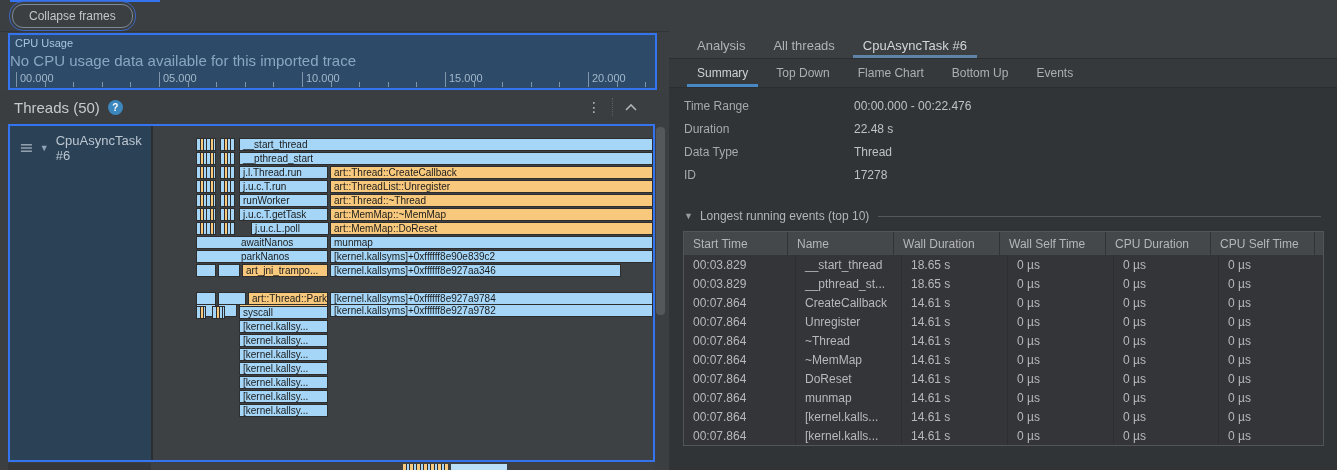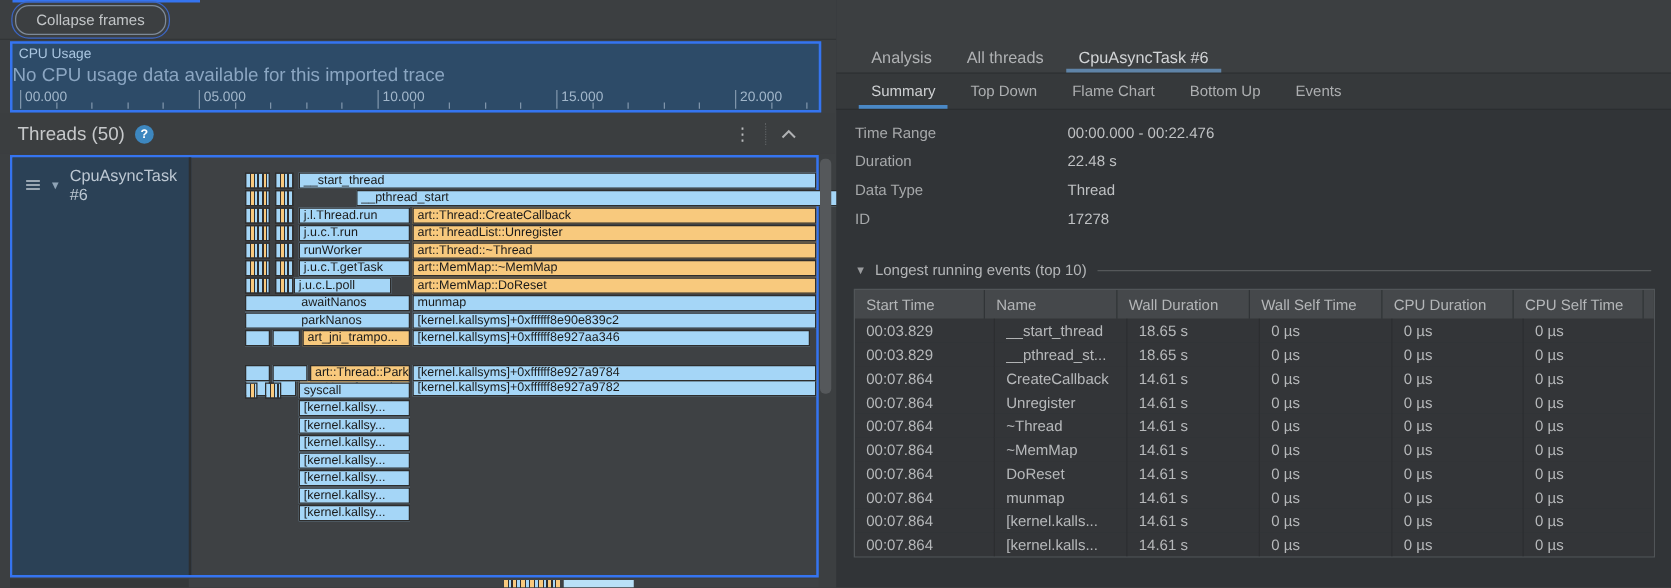--- a/index.html
+++ b/index.html
@@ -214,21 +214,21 @@
   </div>
   <div id="flame-area">
       <div class="flame-row" style="top: 12px;">
         <div class="stripe-block" style="left: 41px; width: 20px;"></div>
         <div class="stripe-block" style="left: 65px; width: 15px;"></div>
         <div class="flame-seg blue" style="left: 84px; width: 414px;">__start_thread</div>
       </div>
       <div class="flame-row" style="top: 26px;">
         <div class="stripe-block" style="left: 41px; width: 20px;"></div>
         <div class="stripe-block" style="left: 65px; width: 15px;"></div>
-        <div class="flame-seg blue" style="left: 84px; width: 414px; margin-left: 46px;">__pthread_start</div>
+        <div class="flame-seg blue" style="left: 84px; width: 414px;">__pthread_start</div>
       </div>
       <div class="flame-row" style="top: 40px;">
         <div class="stripe-block" style="left: 41px; width: 20px;"></div>
         <div class="stripe-block" style="left: 65px; width: 15px;"></div>
         <div class="flame-seg blue" style="left: 84px; width: 89px;">j.l.Thread.run</div>
         <div class="flame-seg orange" style="left: 175px; width: 323px;">art::Thread::CreateCallback</div>
       </div>
       <div class="flame-row" style="top: 54px;">
         <div class="stripe-block" style="left: 41px; width: 20px;"></div>
         <div class="stripe-block" style="left: 65px; width: 15px;"></div>
@@ -243,36 +243,36 @@
       </div>
       <div class="flame-row" style="top: 82px;">
         <div class="stripe-block" style="left: 41px; width: 20px;"></div>
         <div class="stripe-block" style="left: 65px; width: 15px;"></div>
         <div class="flame-seg blue" style="left: 84px; width: 89px;">j.u.c.T.getTask</div>
         <div class="flame-seg orange" style="left: 175px; width: 323px;">art::MemMap::~MemMap</div>
       </div>
       <div class="flame-row" style="top: 96px;">
         <div class="stripe-block" style="left: 41px; width: 20px;"></div>
         <div class="stripe-block" style="left: 65px; width: 15px;"></div>
-        <div class="flame-seg blue" style="left: 80px; width: 78px;">j.u.c.L.poll</div>
+        <div class="flame-seg blue" style="left: 96px; width: 78px;">j.u.c.L.poll</div>
         <div class="flame-seg orange" style="left: 175px; width: 323px;">art::MemMap::DoReset</div>
       </div>
       <div class="flame-row" style="top: 110px;">
         <div class="flame-seg blue" style="left: 41px; width: 132px; padding-left: 44px;">awaitNanos</div>
         <div class="flame-seg blue" style="left: 175px; width: 323px;">munmap</div>
       </div>
       <div class="flame-row" style="top: 124px;">
         <div class="flame-seg blue" style="left: 41px; width: 132px; padding-left: 44px;">parkNanos</div>
         <div class="flame-seg blue" style="left: 175px; width: 323px;">[kernel.kallsyms]+0xffffff8e90e839c2</div>
       </div>
       <div class="flame-row" style="top: 138px;">
         <div class="flame-seg blue" style="left: 41px; width: 20px;"></div>
         <div class="flame-seg blue" style="left: 63px; width: 22px;"></div>
         <div class="flame-seg orange" style="left: 87px; width: 86px;">art_jni_trampo...</div>
-        <div class="flame-seg blue" style="left: 175px; width: 318px;">[kernel.kallsyms]+0xffffff8e927aa346</div>
+        <div class="flame-seg blue" style="left: 175px; width: 291px;">[kernel.kallsyms]+0xffffff8e927aa346</div>
       </div>
       <div class="flame-row" style="top: 141px; margin-top: 37px;">
         <div class="flame-seg blue" style="left: 41px; width: 20px;"></div>
         <div class="flame-seg blue" style="left: 63px; width: 19px;"></div>
         <div class="flame-seg orange" style="left: 84px; width: 89px;">art::Unsafe_park</div>
         <div class="flame-seg blue" style="left: 175px; width: 323px;">[kernel.kallsyms]+0xffffff8e927a9782</div>
       </div>
       <div class="flame-row" style="top: 166px;">
         <div class="flame-seg blue" style="left: 41px; width: 20px;"></div>
         <div class="flame-seg blue" style="left: 63px; width: 28px;"></div>

